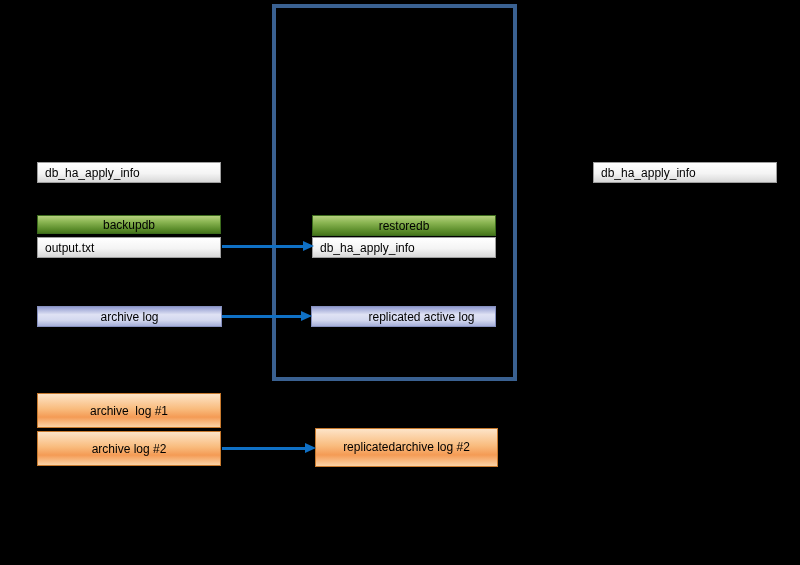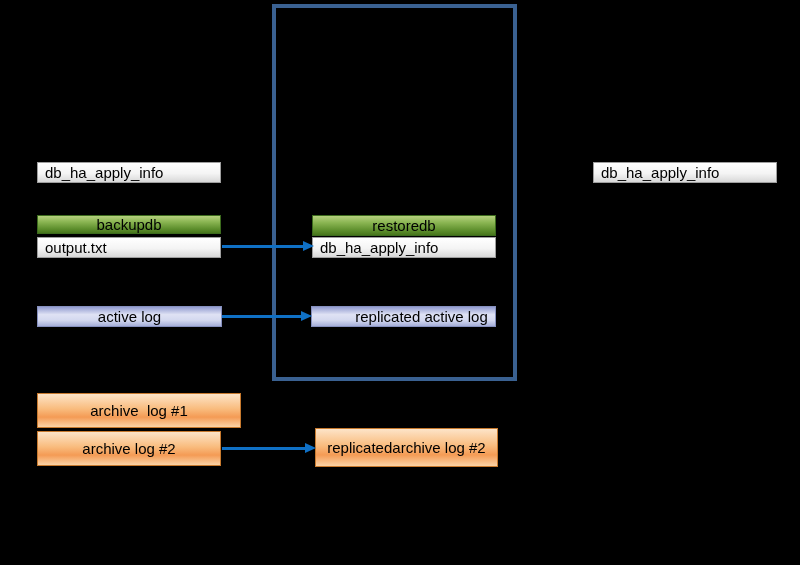--- a/index.html
+++ b/index.html
@@ -15,21 +15,21 @@
   .container-rect{
     position:absolute;left:272px;top:4px;width:245px;height:377px;
     border:4px solid #3A6191;box-sizing:border-box;background:transparent;
     z-index:1;
   }
 
   
   .node{
     position:absolute;box-sizing:border-box;
     display:flex;align-items:center;
-    font-size:15px;color:#000;z-index:2;
+    font-size:12px;color:#000;z-index:2;
     white-space:pre;
   }
   .node.center{justify-content:center;text-align:center;}
   .node.leftpad{padding-left:7px;justify-content:flex-start;}
 
   .white-box{
     background:linear-gradient(180deg,#FFFFFF 0%,#F4F4F4 55%,#D8D8D8 100%);
     border:1px solid #9E9E9E;
   }
   .green-box{
@@ -46,21 +46,21 @@
   }
 
   
   .pos-src-apply{left:37px;top:162px;width:184px;height:21px;}
   .pos-backupdb{left:37px;top:215px;width:184px;height:19px;}
   .pos-output{left:37px;top:237px;width:184px;height:21px;}
   .pos-restoredb{left:312px;top:215px;width:184px;height:21px;}
   .pos-mid-apply{left:312px;top:237px;width:184px;height:21px;}
   .pos-active-log{left:37px;top:306px;width:185px;height:21px;}
   .pos-repl-active{left:311px;top:306px;width:185px;height:21px;padding-left:36px;}
-  .pos-arch1{left:37px;top:393px;width:204px;height:35px;}
+  .pos-arch1{left:37px;top:393px;width:184px;height:35px;}
   .pos-arch2{left:37px;top:431px;width:184px;height:35px;}
   .pos-repl-arch2{left:315px;top:428px;width:183px;height:39px;justify-content:center;line-height:17px;}
   .pos-tgt-apply{left:593px;top:162px;width:184px;height:21px;}
 
   
   .arrow{position:absolute;z-index:3;}
   .arrow .shaft{position:absolute;left:0;top:4px;height:3px;background:#0F70C5;}
   .arrow .head{
     position:absolute;top:0;width:0;height:0;
     border-top:5.5px solid transparent;border-bottom:5.5px solid transparent;
@@ -83,21 +83,21 @@
   <div class="node white-box leftpad pos-src-apply">db_ha_apply_info</div>
 
   <div class="node green-box center pos-backupdb">backupdb</div>
 
   <div class="node green-box center pos-restoredb">restoredb</div>
 
   <div class="node white-box leftpad pos-output">output.txt</div>
 
   <div class="node white-box leftpad pos-mid-apply">db_ha_apply_info</div>
 
-  <div class="node lavender-box center pos-active-log">active log</div>
+  <div class="node lavender-box center pos-active-log">archive log</div>
 
   <div class="node lavender-box center pos-repl-active">replicated active log</div>
 
   <div class="node orange-box center pos-arch1">archive  log #1</div>
 
   <div class="node orange-box center pos-arch2">archive log #2</div>
 
   <div class="node orange-box center pos-repl-arch2">
     <span>replicated</span>
     <span>archive log #2</span>

